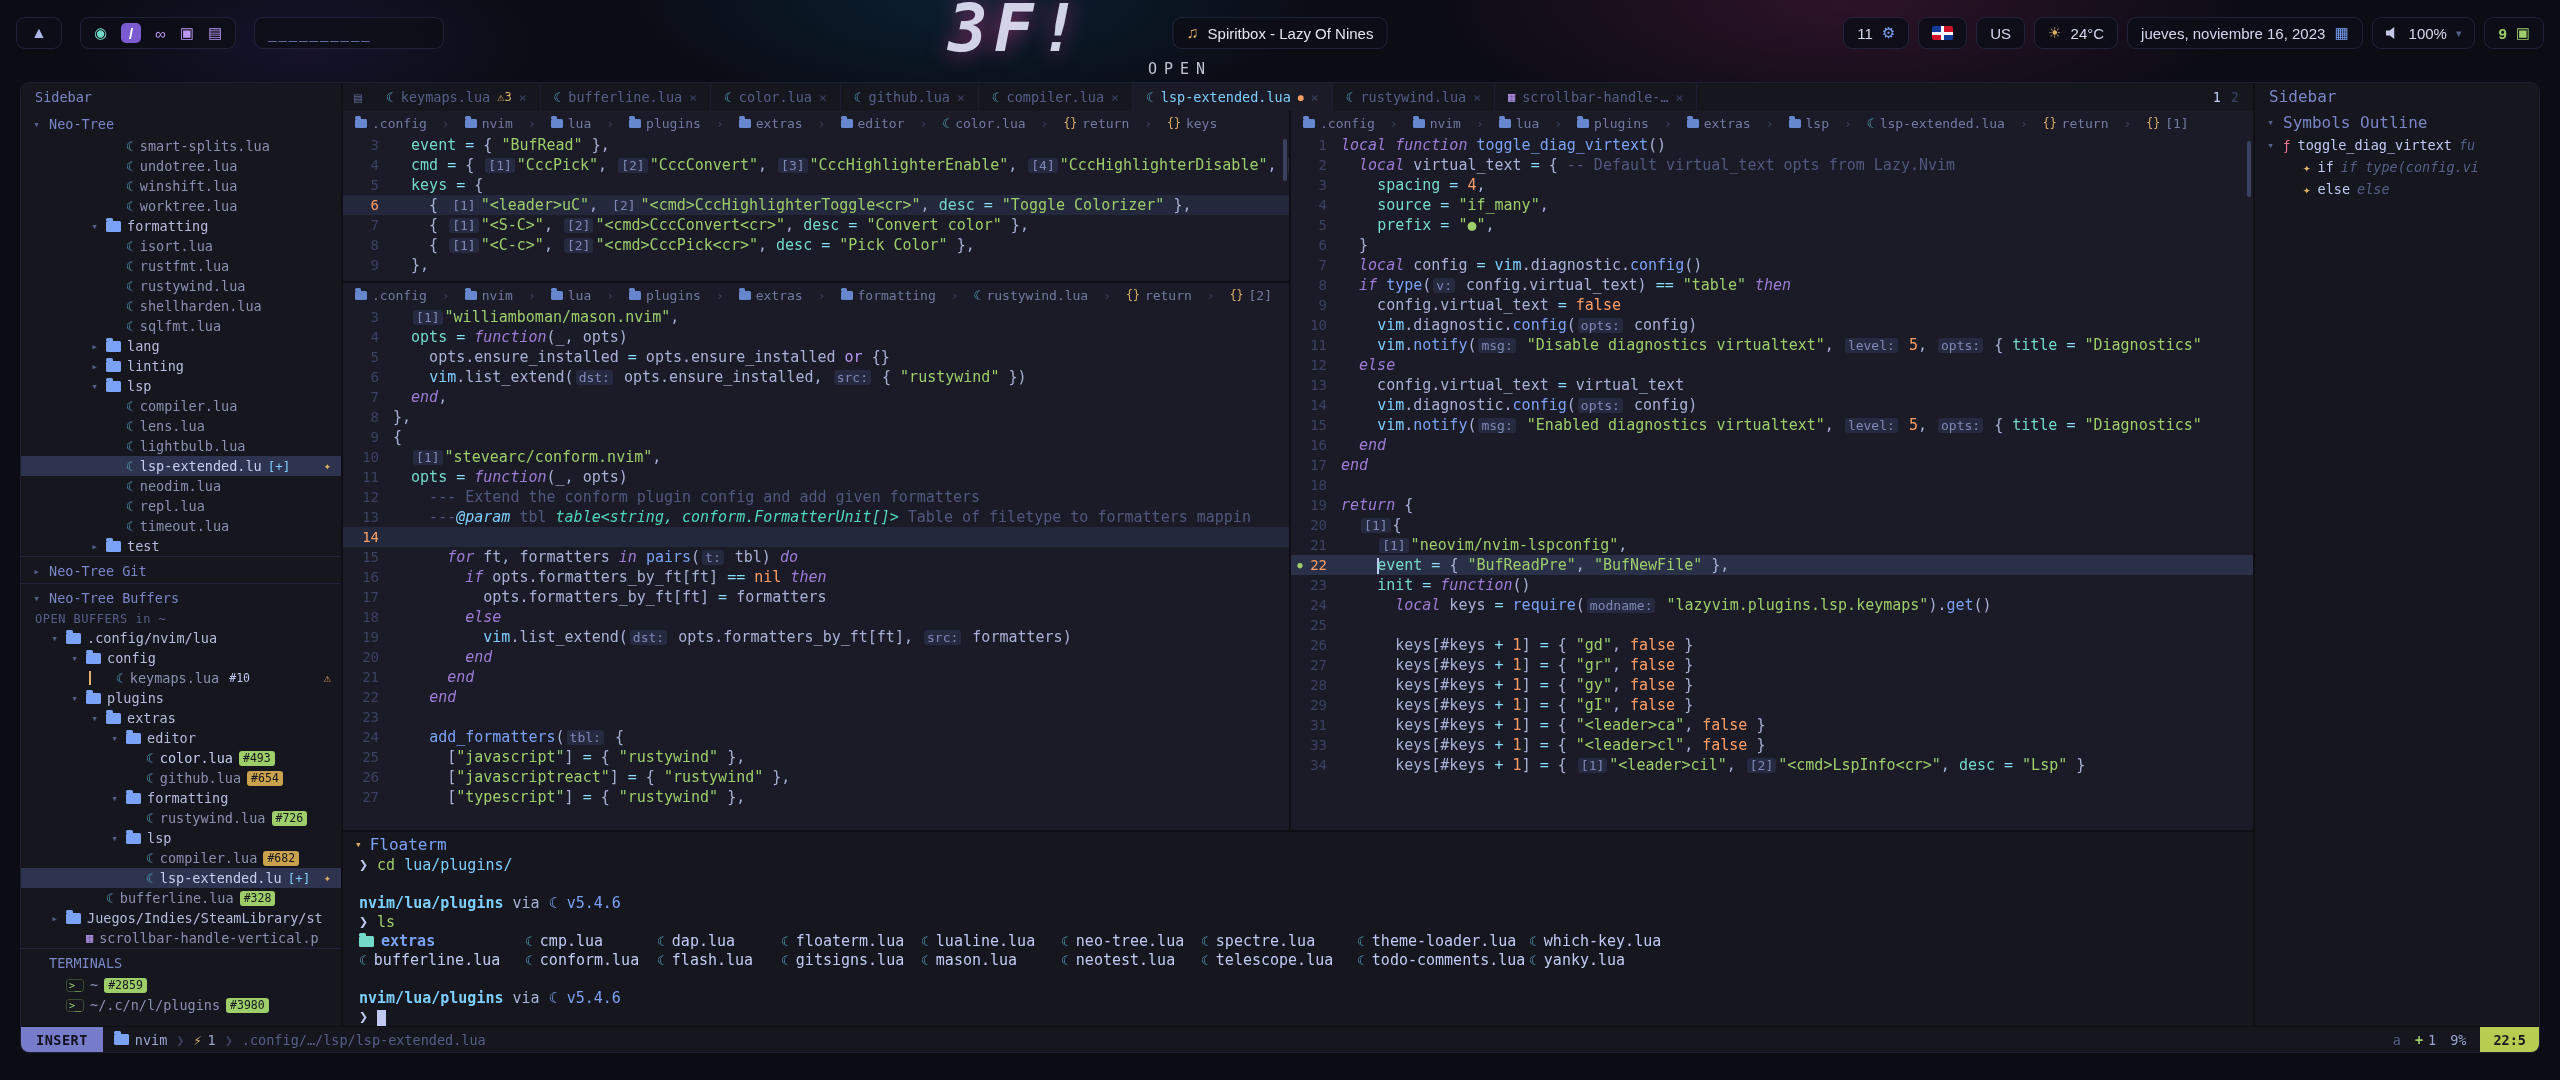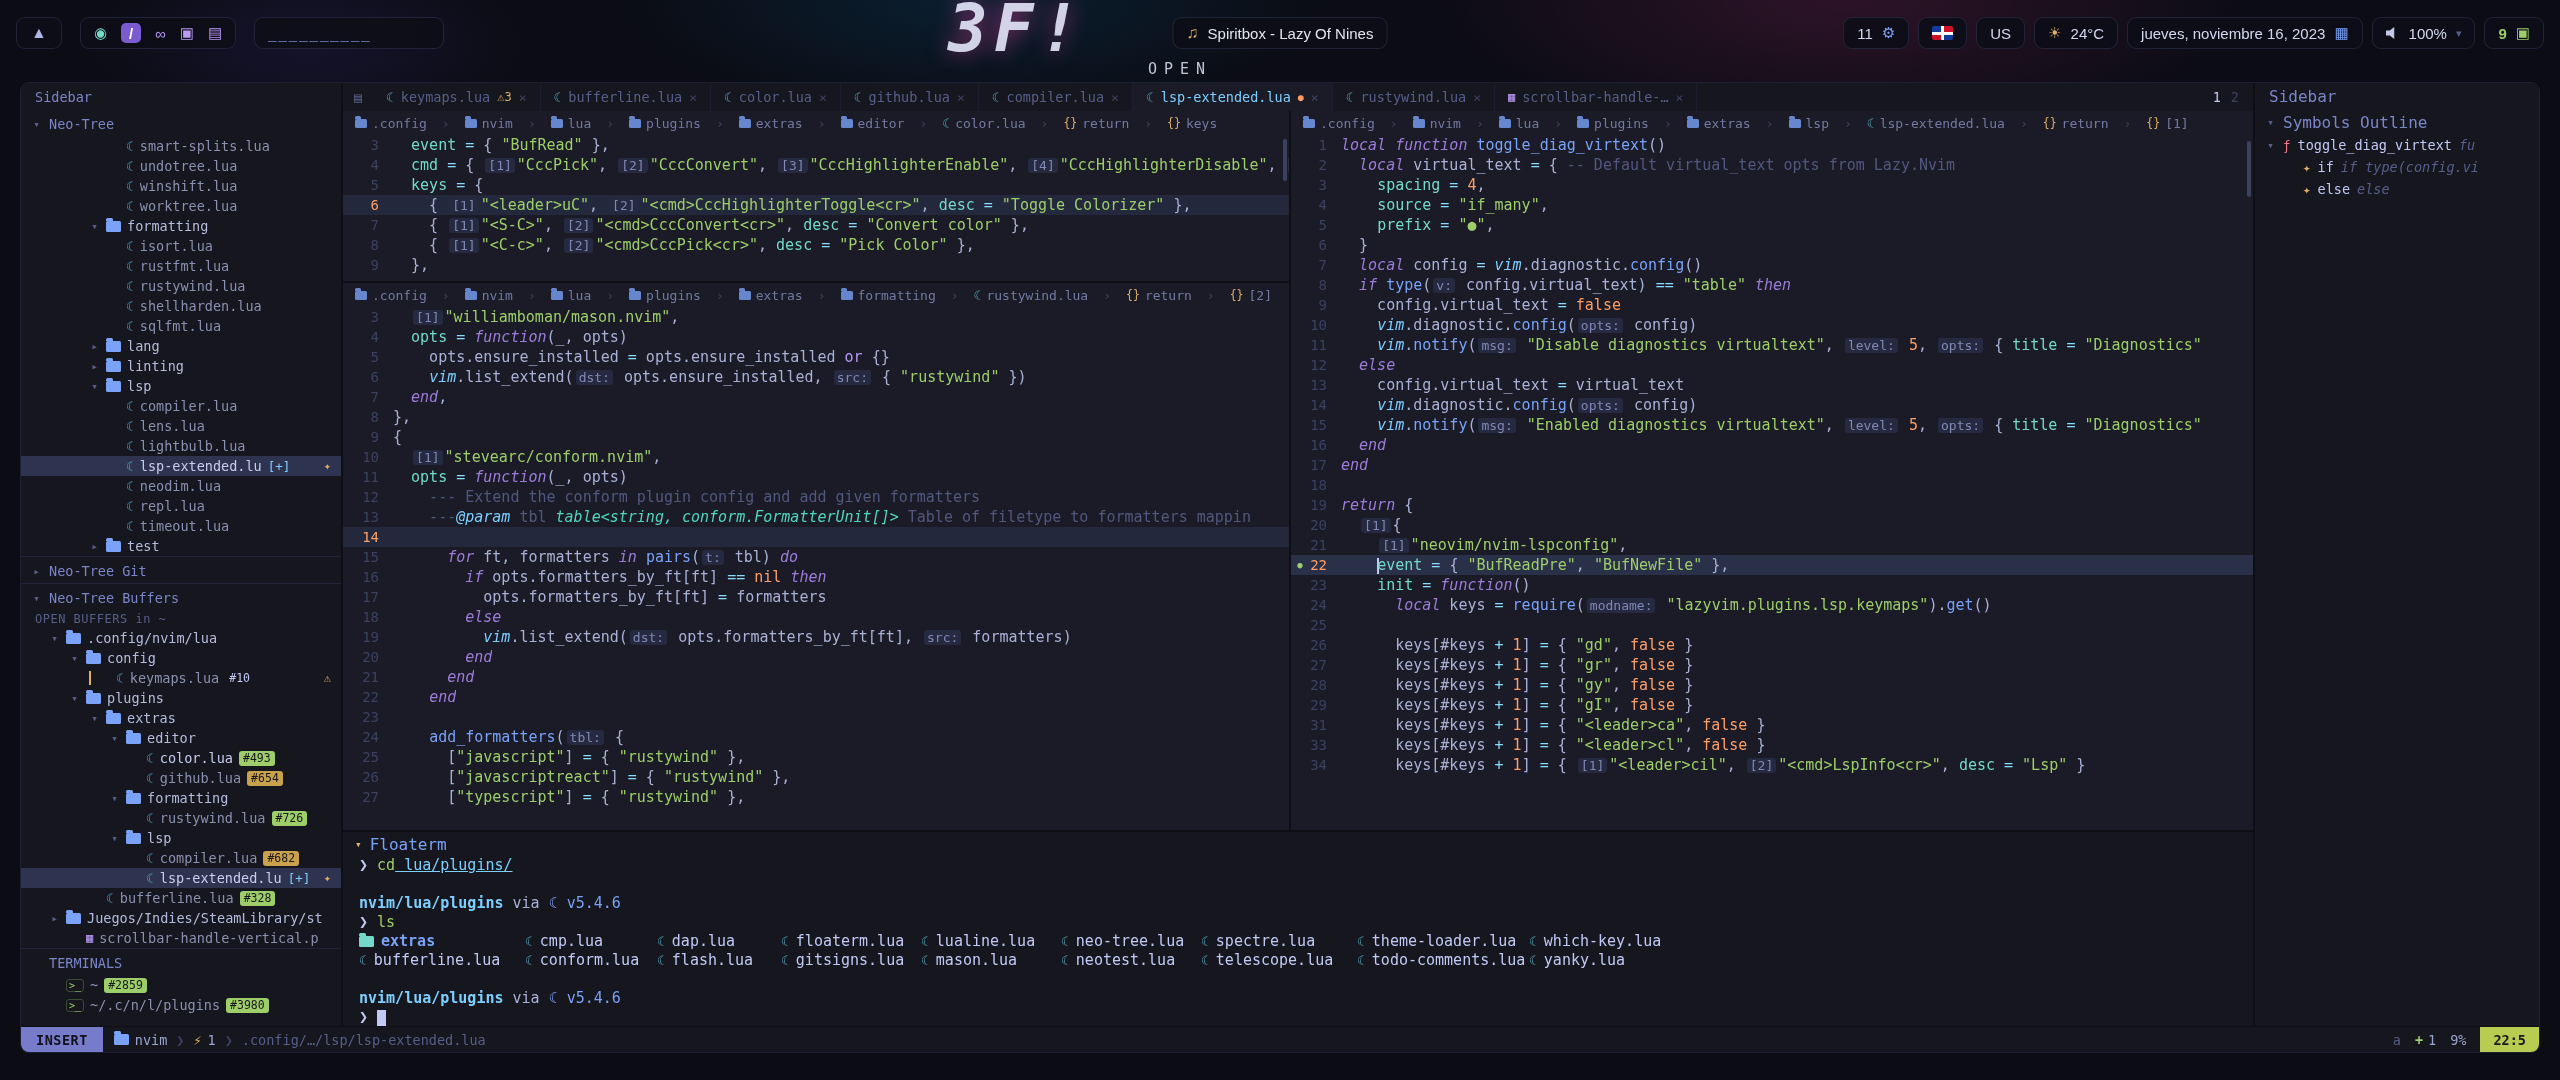--- a/index.html
+++ b/index.html
@@ -117,36 +117,36 @@
   .ctext{overflow:hidden}
   .tk-k{color:#9d7cd8;font-style:italic}
   .tk-kc{color:#bb9af7}
   .tk-s{color:#9ece6a}
   .tk-n{color:#ff9e64}
   .tk-c{color:#51587e;}
   .tk-cd{color:#7dcfff;font-style:italic}
   .tk-ct{color:#4fd6be;font-style:italic}
   .tk-f{color:#7aa2f7}
   .tk-fld{color:#73daca}
-  .tk-m{color:#7dcfff;font-style:italic}
+  .tk-m{color:#7dcfff;}
   .tk-o{color:#89ddff}
   .tk-h{color:#8089b5;background:#252a41;border-radius:3px;padding:0 3px;margin:0 2px;font-size:13px}
   .caret{display:inline-block;width:2px;height:16px;background:#c0caf5;margin-right:-2px;vertical-align:middle}
   .thumb{position:absolute;right:2px;width:4px;border-radius:2px;background:#3b4261}
 
   
   .floaterm{height:196px;flex:none;background:#16161e;border-top:2px solid #0e0e15;overflow:hidden}
   .ft-bar{height:24px;display:flex;align-items:center;gap:8px;padding:0 12px}
   .ft-ic{color:#e0af68;font-size:11px;cursor:pointer}
   .ft-title{color:#7aa2f7}
   .ft-body{padding:0 16px;font-size:15px}
   .tline{height:19px;line-height:19px;display:flex;align-items:center;white-space:pre}
   .tprompt{color:#c0caf5}
   .tcmd{color:#9ece6a}
-  .targ{color:#7dcfff;text-decoration:underline}
+  .targ{color:#7dcfff;}
   .tpath{color:#7dcfff;font-weight:bold}
   .tvia{color:#a9b1d6}
   .tmoon{color:#7aa2f7}
   .tver{color:#7aa2f7}
   .block-cursor{display:inline-block;width:9px;height:16px;background:#c0caf5;margin-left:9px}
   .ls-row{display:flex}
   .ls-cell{display:flex;align-items:center;gap:7px;flex:none;cursor:pointer}
   .ls-cell:nth-child(1){width:166px}.ls-cell:nth-child(2){width:132px}.ls-cell:nth-child(3){width:124px}
   .ls-cell:nth-child(4){width:140px}.ls-cell:nth-child(5){width:140px}.ls-cell:nth-child(6){width:140px}
   .ls-cell:nth-child(7){width:156px}.ls-cell:nth-child(8){width:172px}

